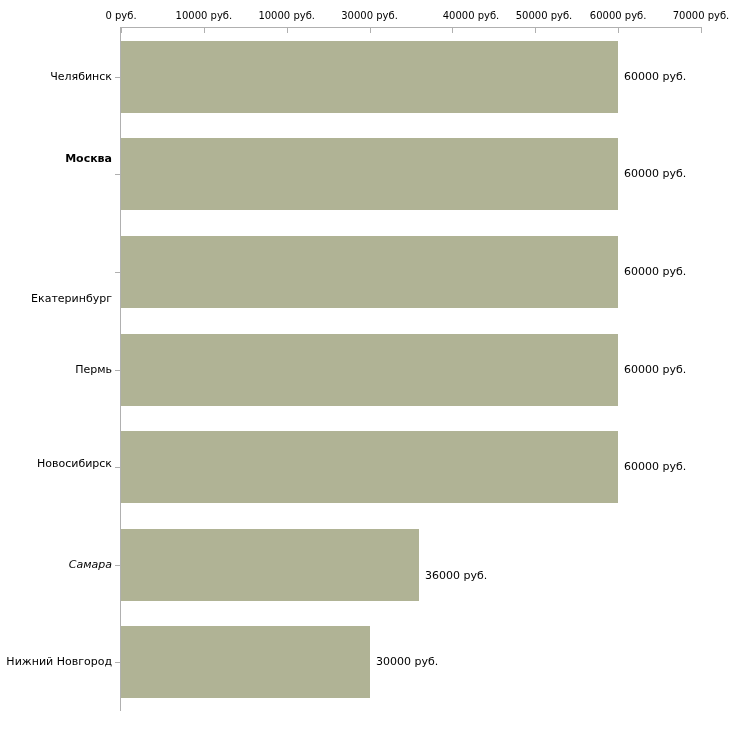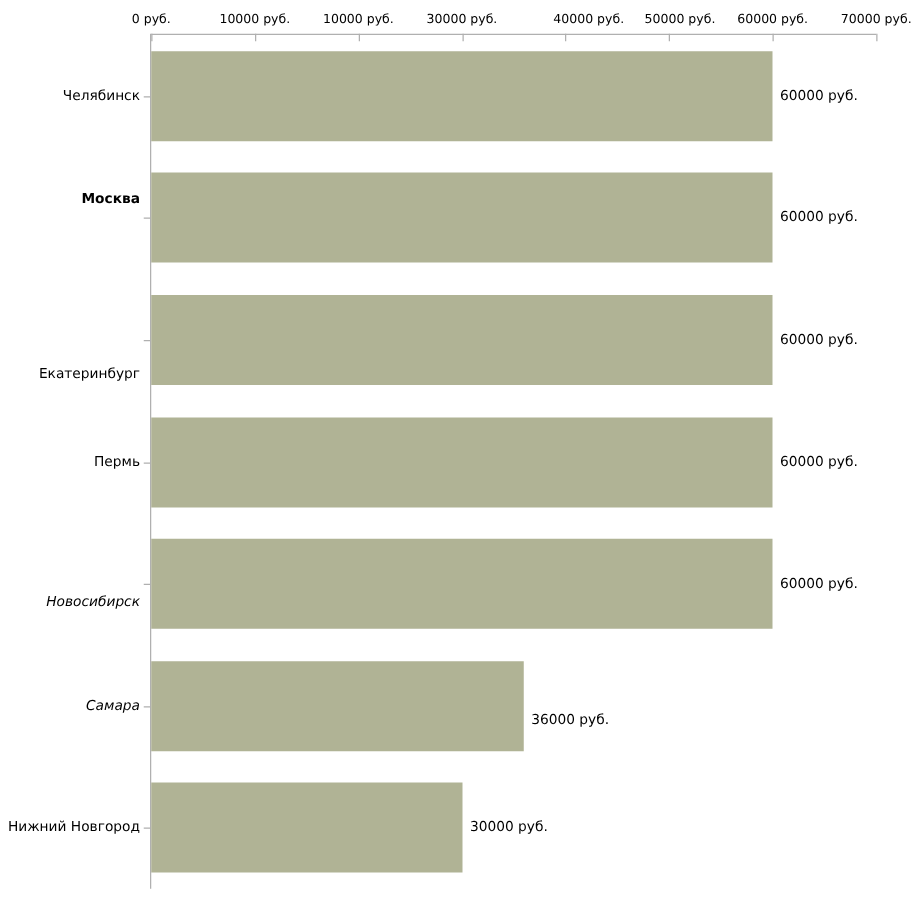--- a/index.html
+++ b/index.html
@@ -119,21 +119,21 @@
   <div id="y-axis-group">
       <div class="y-tick" style="top: 77px;"></div>
       <div class="y-tick-label" style="top: 77px;">Челябинск</div>
       <div class="y-tick" style="top: 174px;"></div>
       <div class="y-tick-label" style="top: 159px; font-weight: bold;">Москва</div>
       <div class="y-tick" style="top: 272px;"></div>
       <div class="y-tick-label" style="top: 272px; margin-top: 27px;">Екатеринбург</div>
       <div class="y-tick" style="top: 370px;"></div>
       <div class="y-tick-label" style="top: 370px;">Пермь</div>
       <div class="y-tick" style="top: 467px;"></div>
-      <div class="y-tick-label" style="top: 482px; font-style: italic;">Новосибирск</div>
+      <div class="y-tick-label" style="top: 464px;">Новосибирск</div>
       <div class="y-tick" style="top: 565px;"></div>
       <div class="y-tick-label" style="top: 565px; font-style: italic;">Самара</div>
       <div class="y-tick" style="top: 662px;"></div>
       <div class="y-tick-label" style="top: 662px;">Нижний Новгород</div>
     </div>
 
   <div id="bars-group">
       <div class="bar" title="Челябинск 60000 руб." style="top: 41px; height: 72px; width: 497px; background: rgb(176, 179, 149);"></div>
       <div class="bar-value-label" style="left: 624px; top: 77px;">60000 руб.</div>
       <div class="bar" title="Москва 60000 руб." style="top: 138px; height: 72px; width: 497px; background: rgb(176, 179, 149);"></div>

